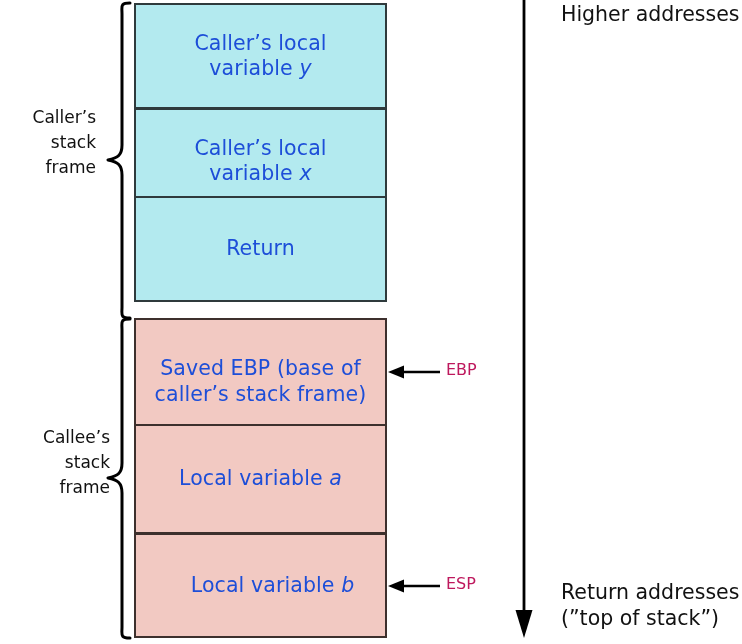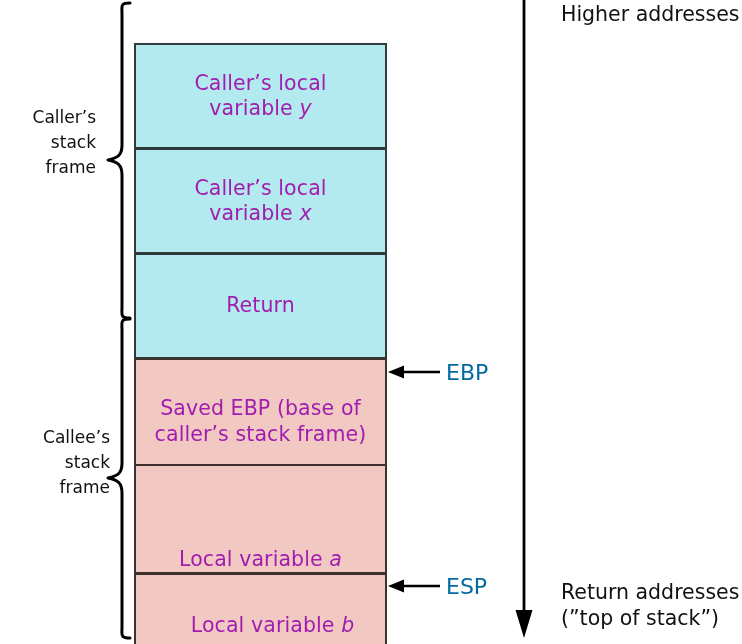--- a/index.html
+++ b/index.html
@@ -21,25 +21,24 @@
   .cell {
     position: absolute;
     left: 134px;
     width: 253px;
     box-sizing: border-box;
     border: 2px solid #3a3330;
     display: flex;
     align-items: center;
     justify-content: center;
     text-align: center;
-    color: #a21caf;
+    color: #1d4ed8;
     font-size: 20.5px;
     line-height: 1.24;
     letter-spacing: 0.1px;
-    margin-top: 40px;
   }
   .cell.cyan  { background: #b3eaef; border-color: #2f3a3c; }
   .cell.pink  { background: #f2c9c2; border-color: #3d302d; }
   .cell span.txt { display: block; padding: 0 6px; }
   .ital { font-style: italic; }
 
   
   .side-label {
     position: absolute;
     text-align: right;
@@ -52,22 +51,22 @@
   
   .brace {
     position: absolute;
     pointer-events: none;
   }
 
   
   .ptr-arrow { position: absolute; }
   .ptr-label {
     position: absolute;
-    color: #0369a1;
-    font-size: 22px;
+    color: #be185d;
+    font-size: 16px;
     line-height: 1;
   }
 
   
   .axis { position: absolute; left: 508px; top: 0px; }
   .axis-text {
     position: absolute;
     color: #111111;
     font-size: 20.5px;
     line-height: 1.26;
@@ -83,29 +82,29 @@
 <div id="canvas">
 
   <div class="cell cyan" id="cell-0" style="top:3px;height:106px;">
     <span class="txt"><span>Caller’s local</span><br><span>variable </span><span class="ital">y</span></span>
   </div>
 
   <div class="cell cyan" id="cell-1" style="top:108px;height:106px;">
     <span class="txt"><span>Caller’s local</span><br><span>variable </span><span class="ital">x</span></span>
   </div>
 
-  <div class="cell cyan" id="cell-2" style="top:213px;height:106px;">
+  <div class="cell cyan" id="cell-2" style="top:196px;height:106px;">
     <span class="txt"><span>Return</span><br></span>
   </div>
 
   <div class="cell pink" id="cell-3" style="top:318px;height:127px;">
     <span class="txt"><span>Saved EBP (base of</span><br><span>caller’s stack frame)</span></span>
   </div>
 
-  <div class="cell pink" id="cell-4" style="top:424px;height:110px;align-items:flex-end;">
+  <div class="cell pink" id="cell-4" style="top:424px;height:110px;">
     <span class="txt"><span>Local variable </span><span class="ital">a</span></span>
   </div>
 
   <div class="cell pink" id="cell-5" style="top:533px;height:105px;padding-left:24px;">
     <span class="txt"><span>Local variable </span><span class="ital">b</span></span>
   </div>
 
   <div class="side-label" id="caller-group-label" style="left:0px; top:105px; width:96px;">Caller’s
 stack
 frame</div>

